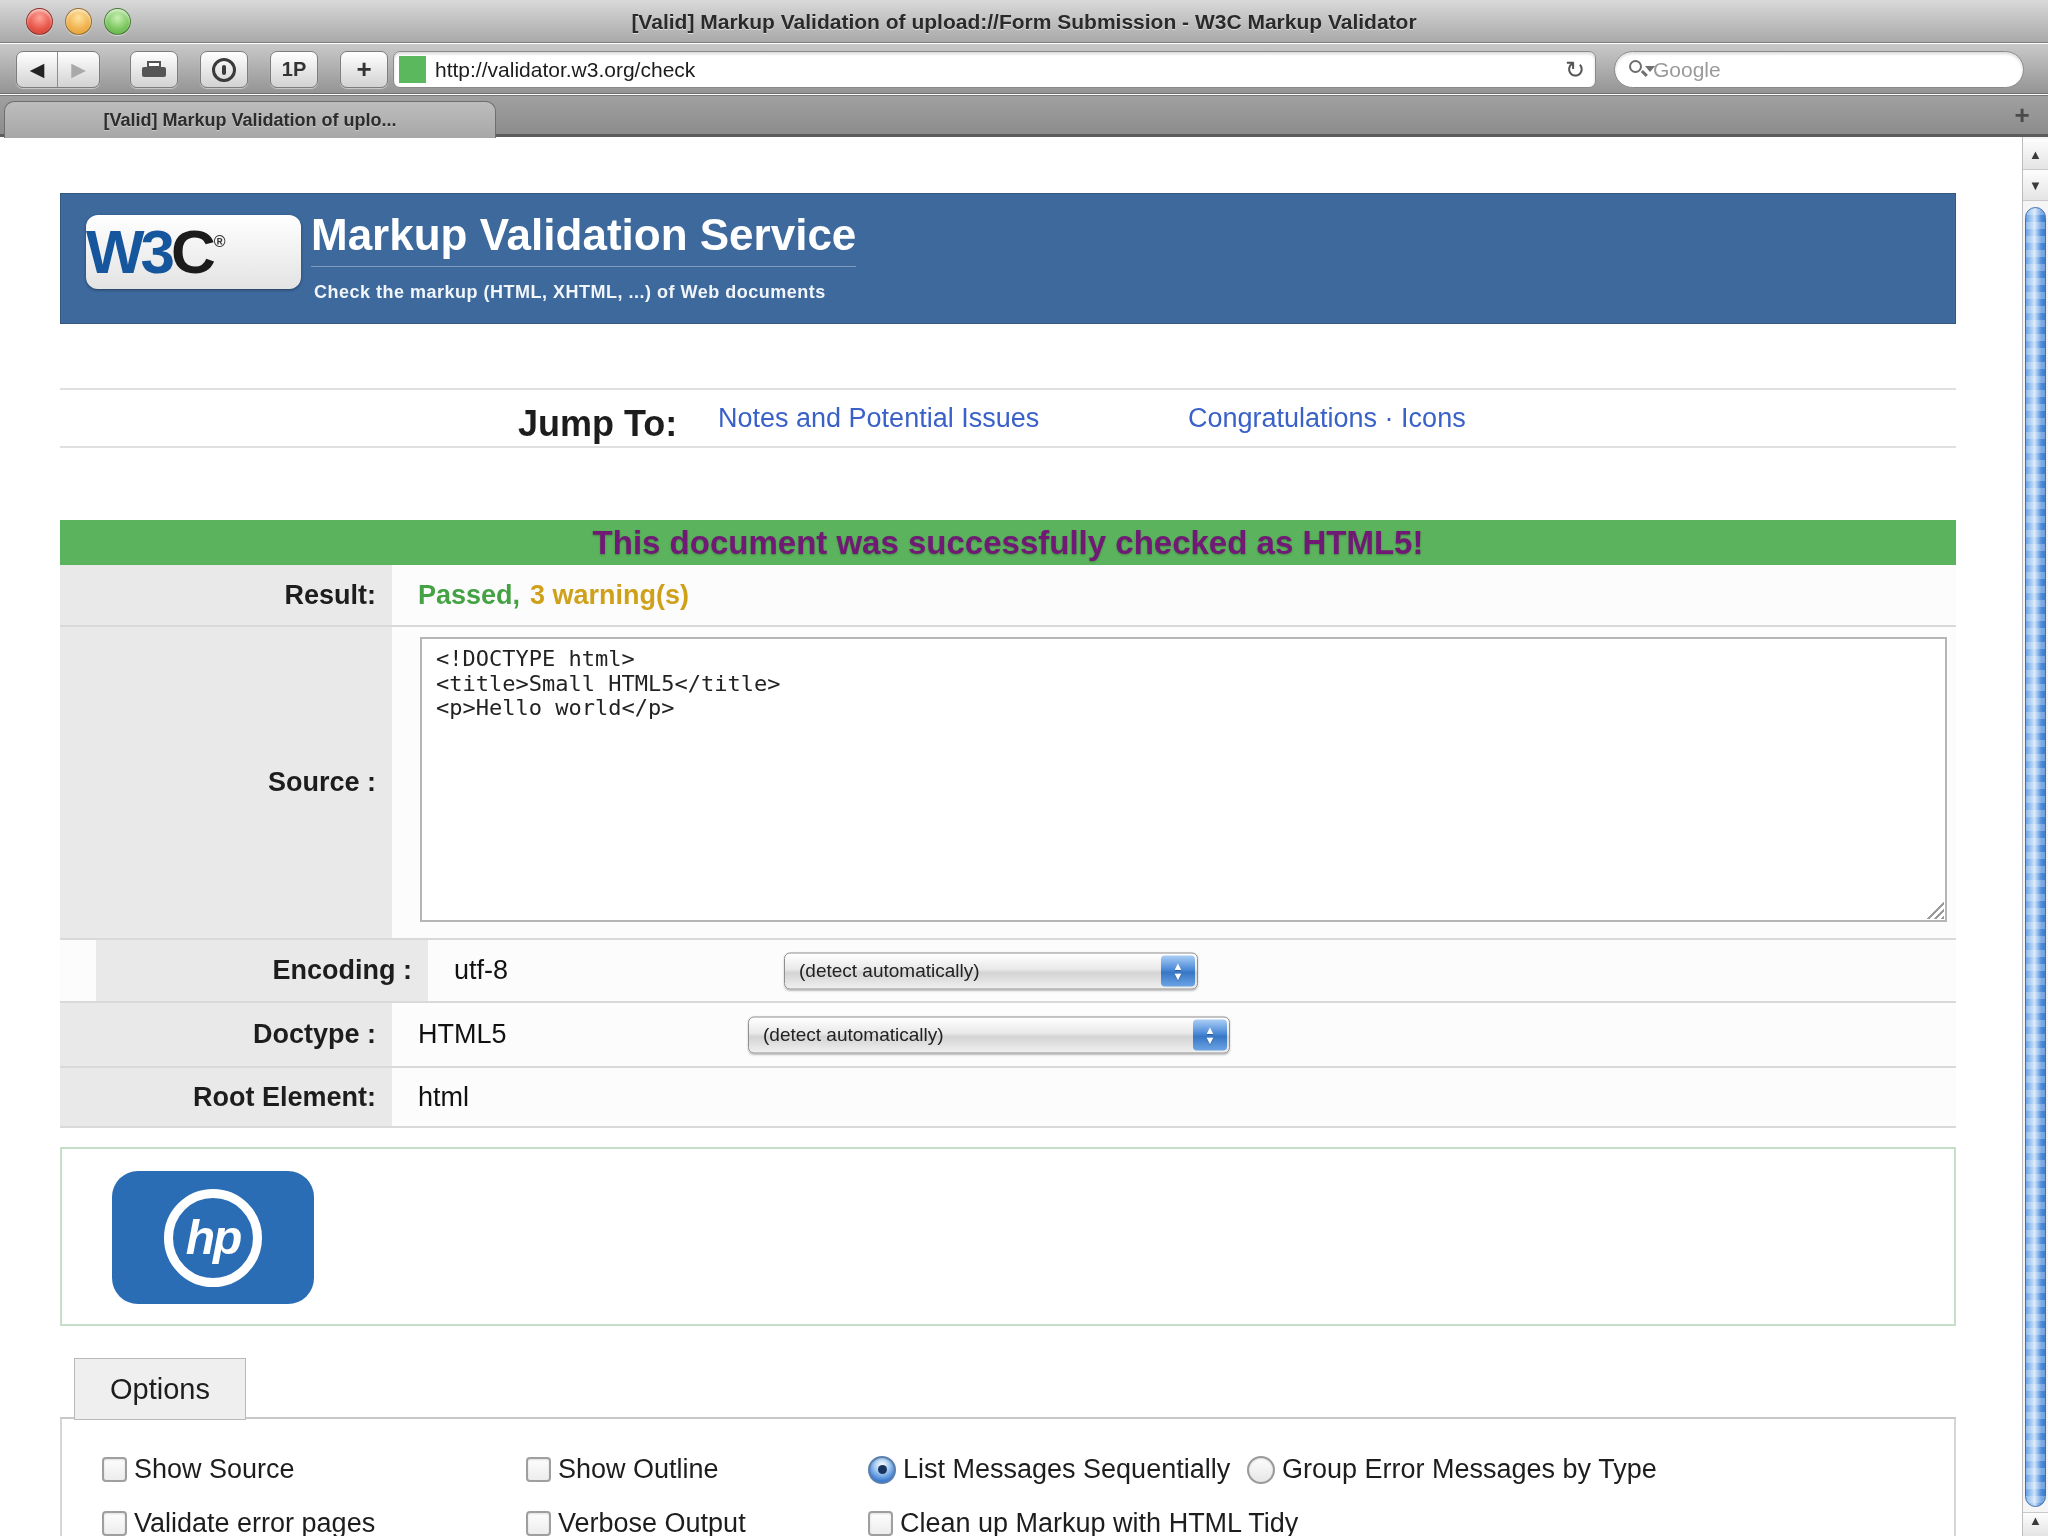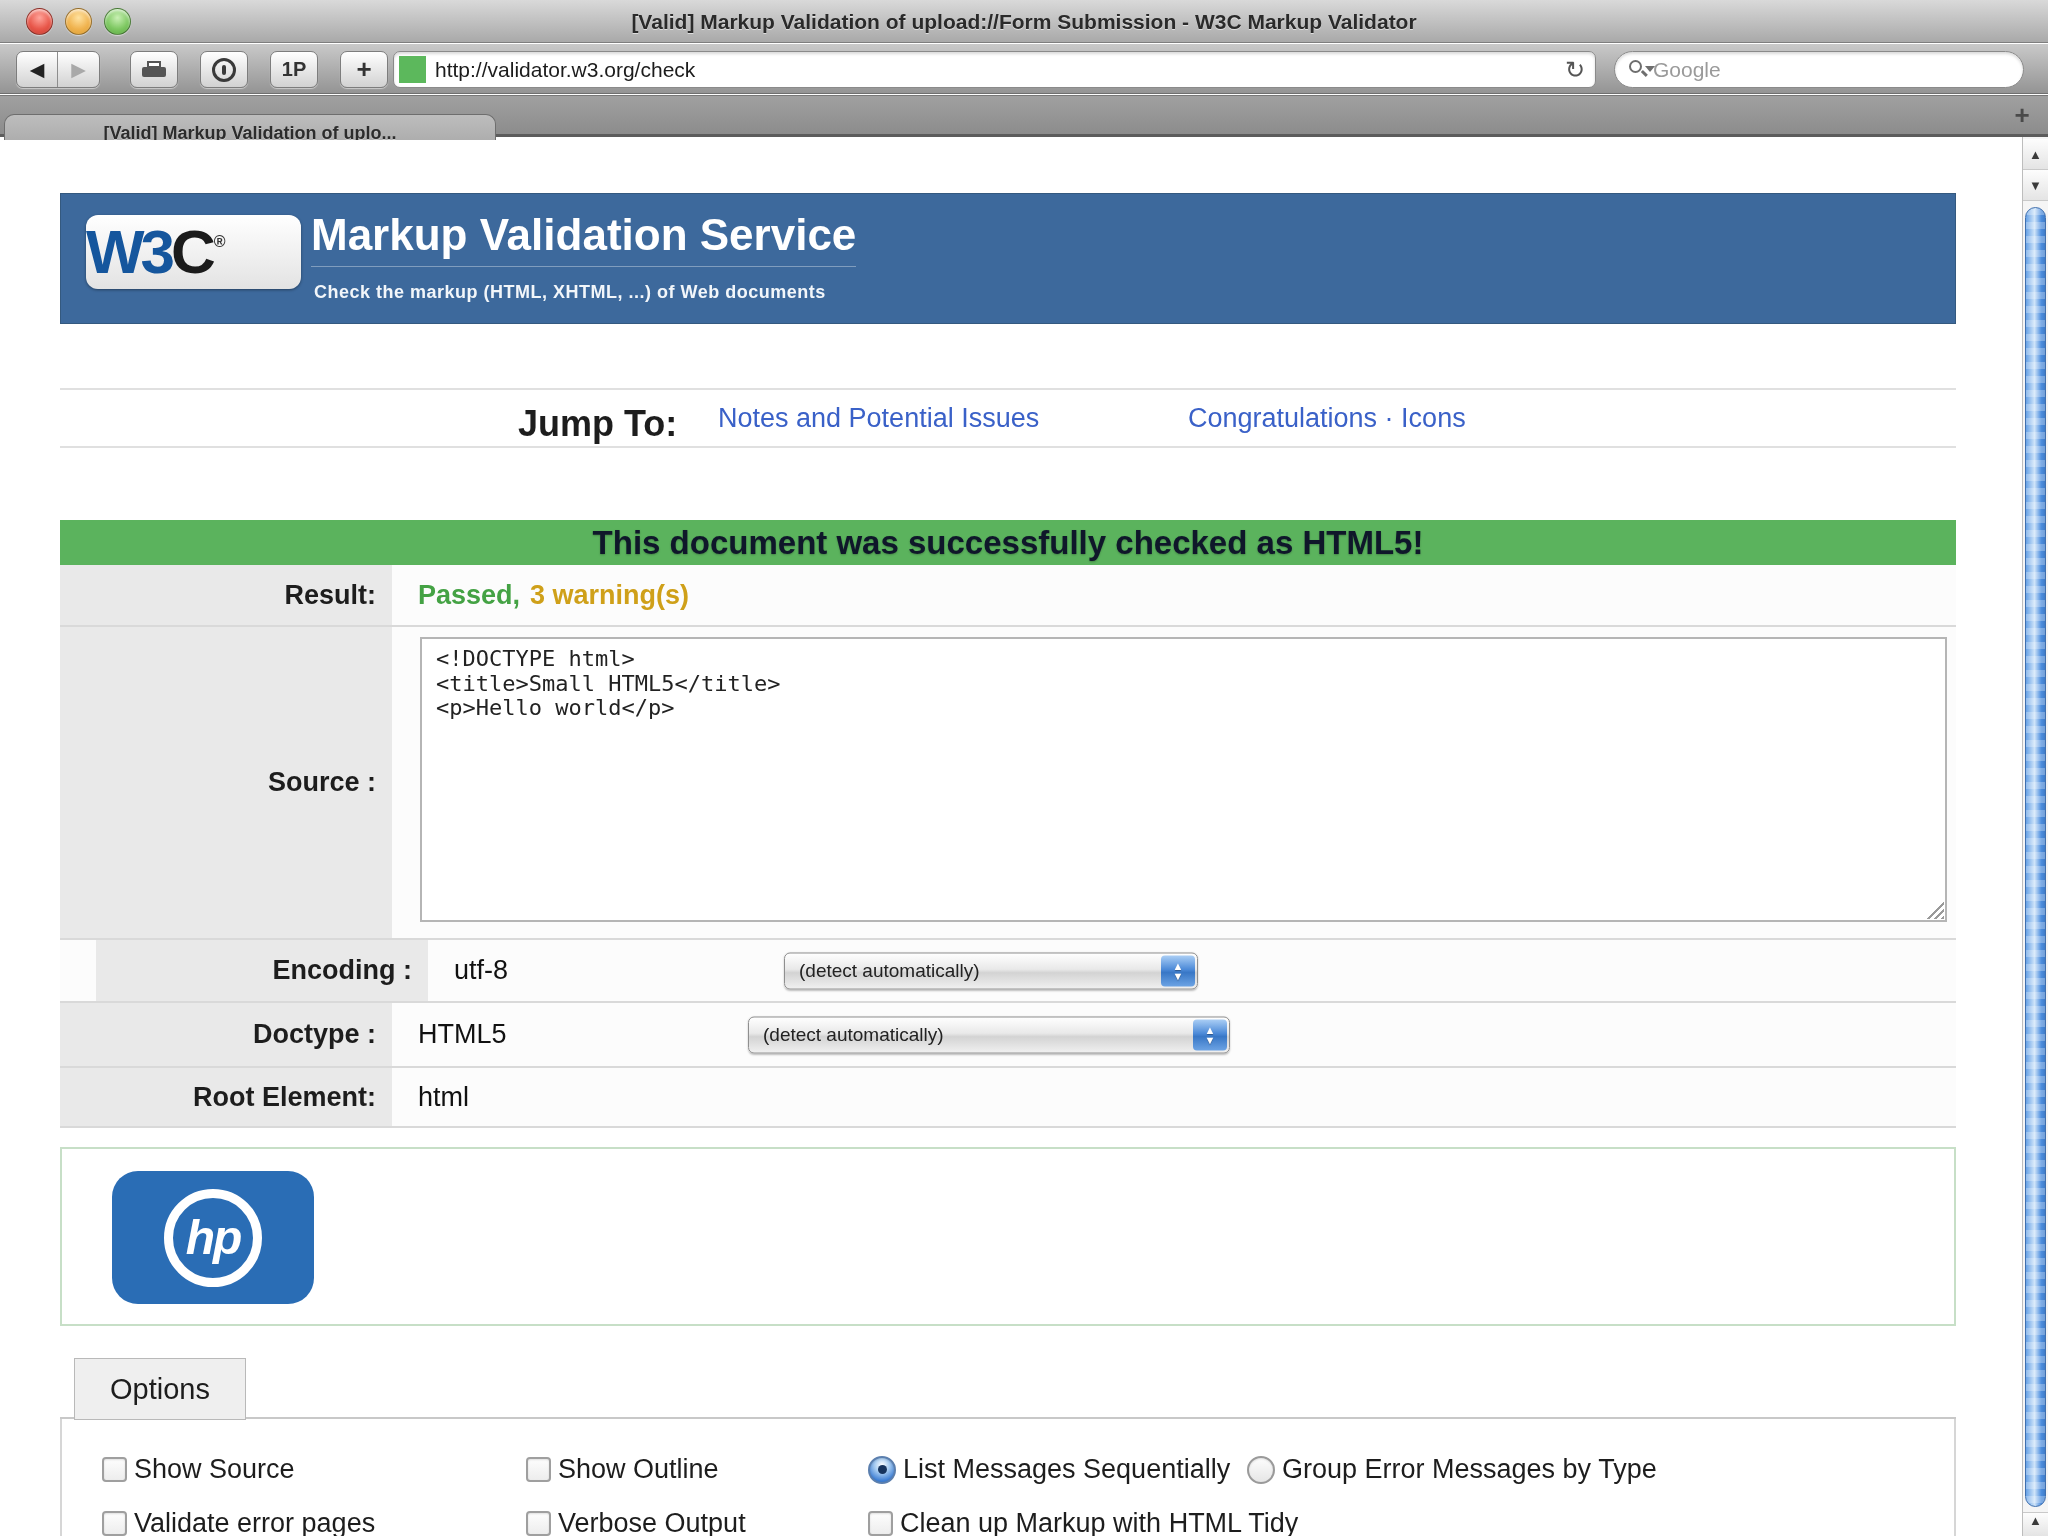--- a/index.html
+++ b/index.html
@@ -45,21 +45,21 @@
     border:1px solid #8a8a8a; border-radius:19px; box-shadow:inset 0 2px 3px rgba(0,0,0,.15);
     display:flex; align-items:center; padding:0 14px; }
   .mag { position:relative; width:20px; height:20px; margin-right:4px; flex:0 0 auto; }
   .mag .lens { position:absolute; left:0; top:0; width:13px; height:13px; border:2.5px solid #6e6e6e; border-radius:50%; }
   .mag .handle { position:absolute; left:12px; top:12px; width:7px; height:2.5px; background:#6e6e6e; transform:rotate(45deg); }
   .mag .caret { position:absolute; right:-6px; top:6px; width:0; height:0; border-left:5px solid transparent; border-right:5px solid transparent; border-top:6px solid #6e6e6e; }
   .searchtext { font-size:21px; color:#9a9a9a; }
 
   .tabbar { position:absolute; top:95px; left:0; width:2048px; height:42px;
     background:linear-gradient(#a0a0a0,#8c8c8c); border-top:1px solid #787878; border-bottom:3px solid #5c5c5c; }
-  .tab { position:absolute; left:4px; top:18px; width:492px; height:37px;
+  .tab { position:absolute; left:4px; top:5px; width:492px; height:37px;
     background:linear-gradient(#bdbdbd,#a7a7a7); border:1px solid #6e6e6e; border-bottom:none;
     border-radius:10px 10px 0 0; display:flex; align-items:center; justify-content:center; }
   .tabtitle { font-size:18px; font-weight:bold; color:#2c2c2c; text-shadow:0 1px 0 rgba(255,255,255,.35); }
   .newtab { position:absolute; right:6px; top:0; height:39px; width:40px; display:flex; align-items:center; justify-content:center;
     color:#4a4a4a; font-size:26px; font-weight:bold; }
 
   
   .page { position:absolute; top:140px; left:0; width:2022px; height:1396px; background:#fff; overflow:hidden; }
   .content { position:absolute; left:60px; width:1896px; }
 
@@ -74,21 +74,21 @@
     padding-bottom:6px; border-bottom:1px solid rgba(255,255,255,.35); }
   .hdr-sub { position:absolute; left:253px; top:88px; font-size:18px; font-weight:bold; color:#f2f6fa; letter-spacing:.5px; }
 
   .jumpbar { position:absolute; top:248px; width:1896px; height:60px; border-top:2px solid #e0e0e0; border-bottom:2px solid #e0e0e0; }
   .jump-label { position:absolute; left:458px; top:13px; font-size:36px; font-weight:bold; color:#1d1d1d; }
   .jump-link { position:absolute; top:13px; font-size:27px; color:#3a61c8; cursor:pointer; }
   .jl1 { left:658px; } .jl2 { left:1128px; }
 
   .banner { position:absolute; top:380px; width:1896px; height:45px; background:#5bb35d;
     display:flex; align-items:center; justify-content:center; }
-  .banner span { font-size:33px; font-weight:bold; color:#0f172a; text-shadow:0 1px 2px rgba(0,0,0,.25); }
+  .banner span { font-size:33px; font-weight:bold; color:#701a75; text-shadow:0 1px 2px rgba(0,0,0,.25); }
 
   .rows { position:absolute; top:425px; width:1896px; }
   .row { display:flex; border-bottom:2px solid #d9d9d9; background:#fcfcfc; }
   .row-label { width:332px; background:#e9e9e9; display:flex; align-items:center; justify-content:flex-end;
     padding-right:16px; font-size:27px; font-weight:bold; color:#1d1d1d; }
   .row-value { flex:1; display:flex; align-items:center; padding-left:26px; font-size:27px; color:#111; position:relative; }
   .r-result { height:62px; }
   .r-source { height:313px; }
   .r-enc { height:63px;padding-left:36px; }
   .r-doc { height:65px; }

